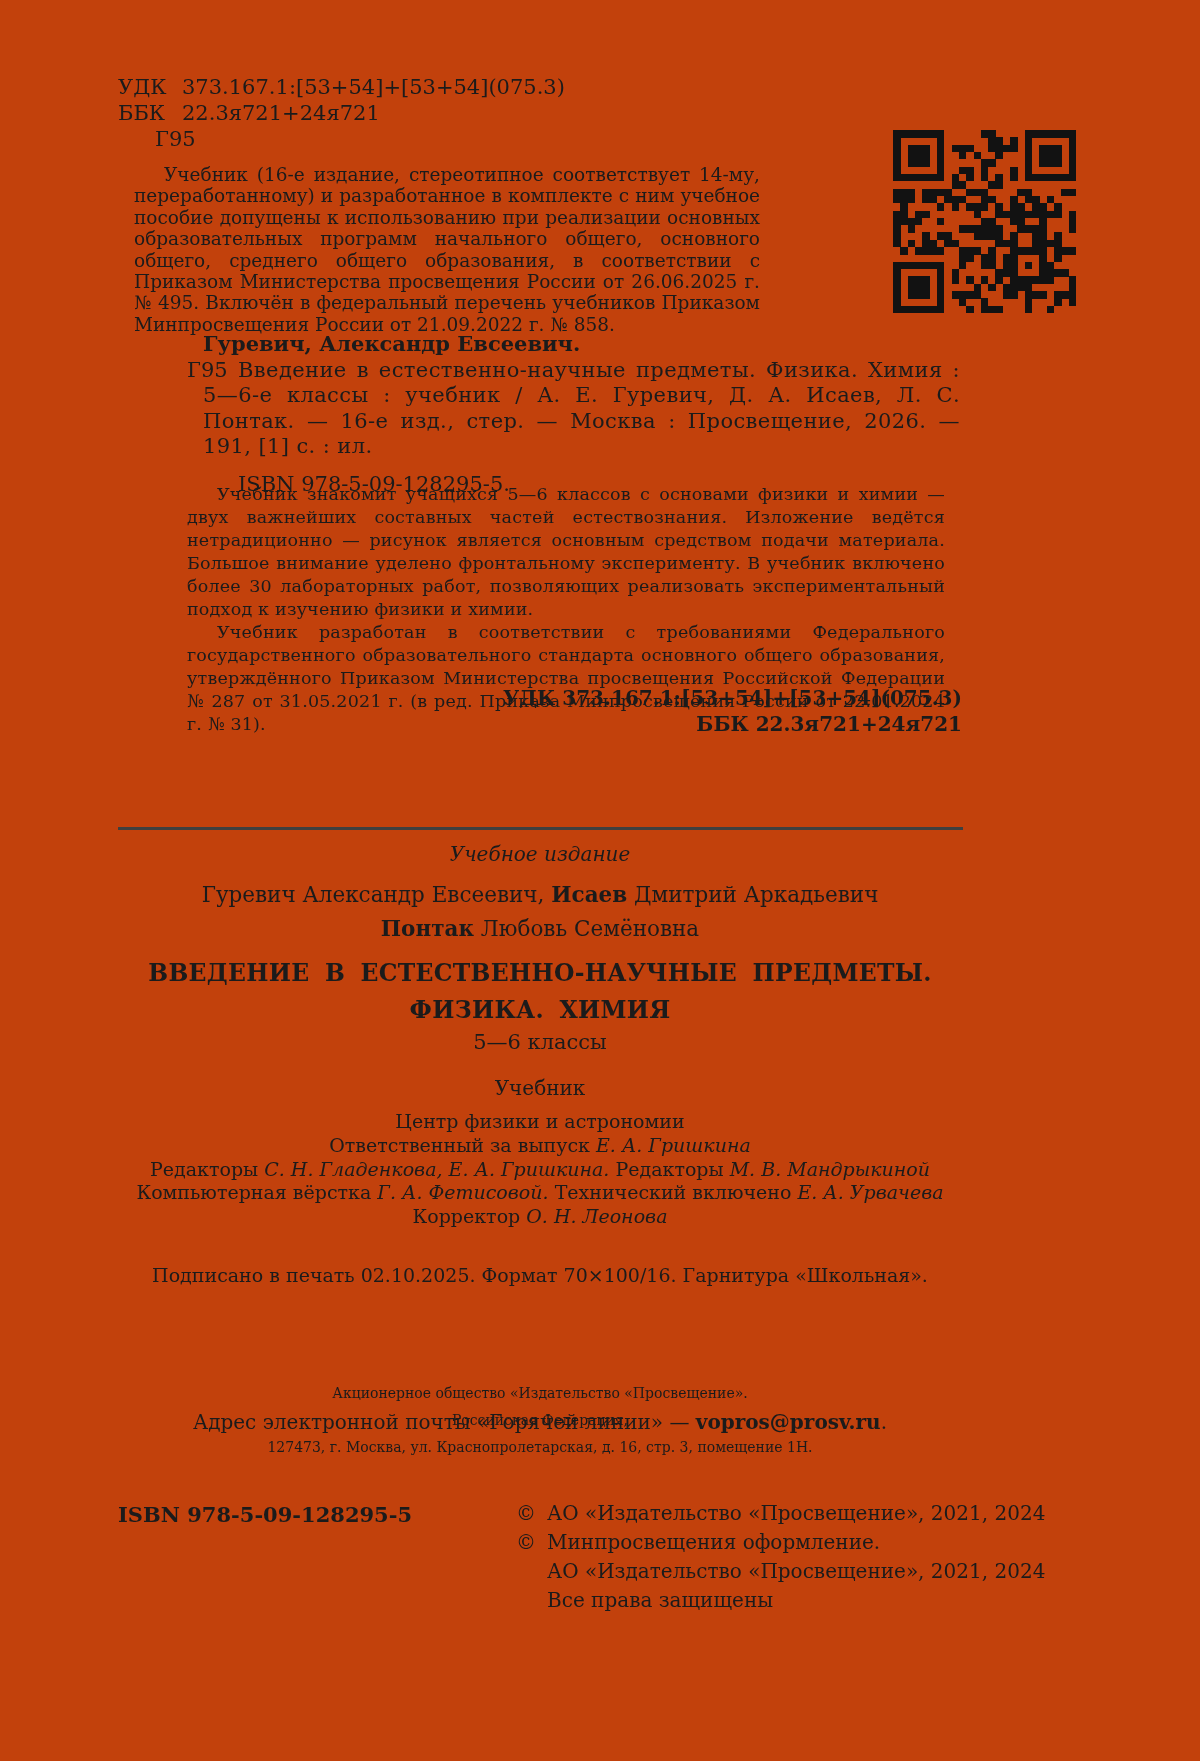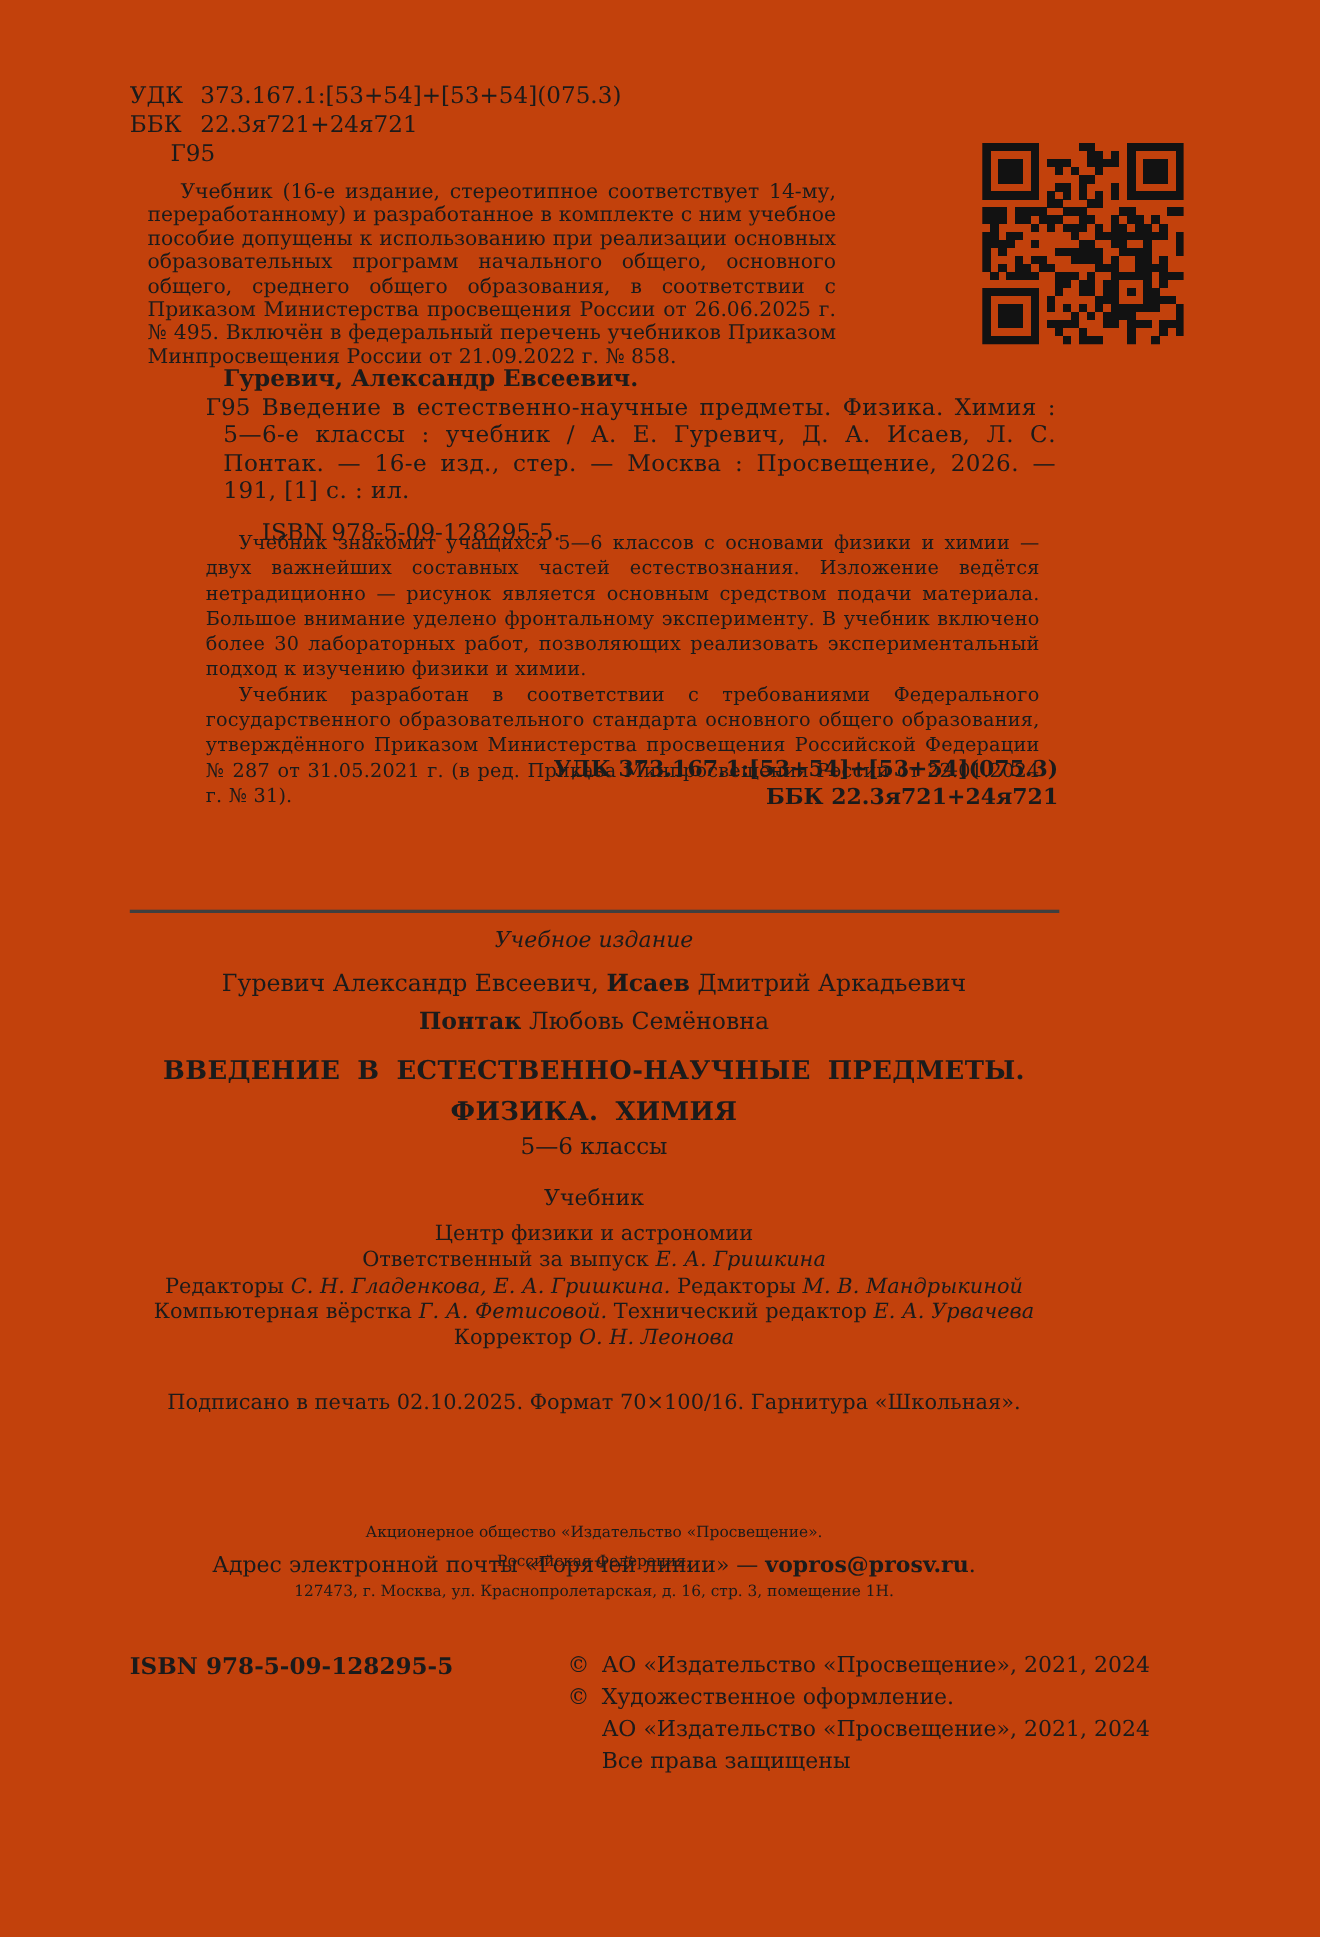--- a/index.html
+++ b/index.html
@@ -100,21 +100,21 @@
     <div>ФИЗИКА. ХИМИЯ</div>
   </div>
 
   <div class="abs centered" id="grade">5—6 классы</div>
   <div class="abs centered" id="subtitle">Учебник</div>
 
   <div class="abs centered" id="credits">
     <div><span>Центр физики и астрономии</span></div>
     <div><span>Ответственный за выпуск </span><span style="font-style: italic;">Е. А. Гришкина</span></div>
     <div><span>Редакторы </span><span style="font-style: italic;">С. Н. Гладенкова, Е. А. Гришкина.</span><span> Редакторы </span><span style="font-style: italic;">М. В. Мандрыкиной</span></div>
-    <div><span>Компьютерная вёрстка </span><span style="font-style: italic;">Г. А. Фетисовой.</span><span> Технический редактор </span><span style="font-style: italic;">Е. А. Урвачева</span></div>
+    <div><span>Компьютерная вёрстка </span><span style="font-style: italic;">Г. А. Фетисовой.</span><span> Технический включено </span><span style="font-style: italic;">Е. А. Урвачева</span></div>
     <div><span>Корректор </span><span style="font-style: italic;">О. Н. Леонова</span></div>
   </div>
 
   <div class="abs centered" id="print-info">
     <div>Подписано в печать 02.10.2025. Формат 70×100/16. Гарнитура «Школьная».</div>
   </div>
 
   <div class="abs centered" id="publisher">
     <div>Акционерное общество «Издательство «Просвещение».</div>
     <div>Российская Федерация,</div>
@@ -125,21 +125,21 @@
 
   <div class="abs" id="isbn-footer">ISBN 978-5-09-128295-5</div>
 
   <div class="abs" id="copyright">
     <div class="cr-row">
         <span class="cr-sym">©</span>
         <span class="cr-text">АО «Издательство «Просвещение», 2021, 2024</span>
       </div>
     <div class="cr-row">
         <span class="cr-sym">©</span>
-        <span class="cr-text">Художественное оформление.</span>
+        <span class="cr-text">Минпросвещения оформление.</span>
       </div>
     <div class="cr-row">
         <span class="cr-sym"></span>
         <span class="cr-text">АО «Издательство «Просвещение», 2021, 2024</span>
       </div>
     <div class="cr-row">
         <span class="cr-sym"></span>
         <span class="cr-text">Все права защищены</span>
       </div>
   </div>

